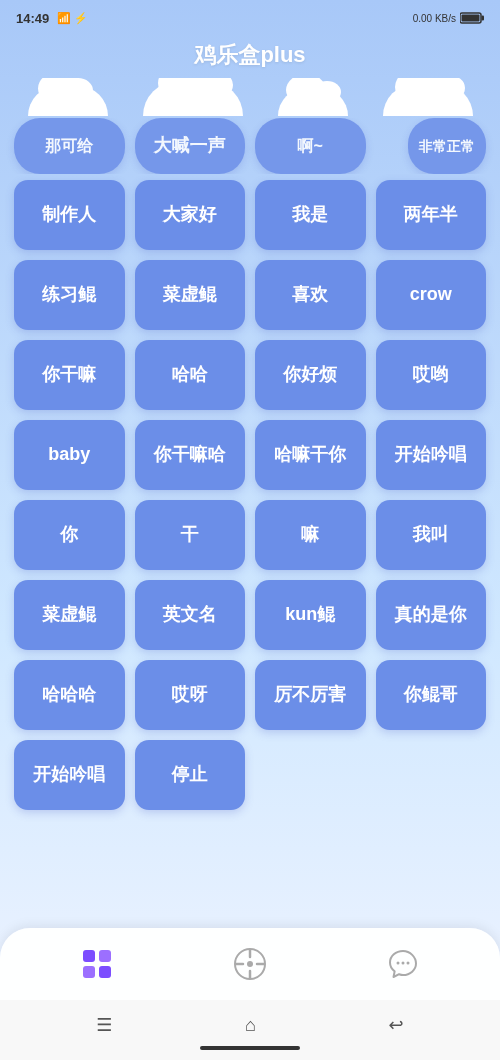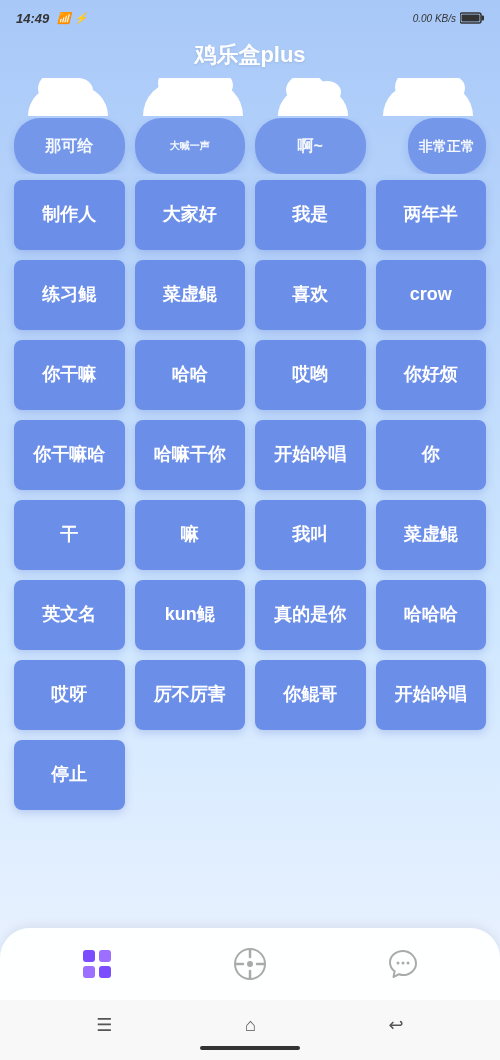--- a/index.html
+++ b/index.html
@@ -13,21 +13,20 @@
     }
 
     
     .status-bar {
       display: flex;
       justify-content: space-between;
       align-items: center;
       padding: 6px 16px;
       height: 36px;
       background: transparent;
-      font-style: italic;
     }
     .status-left { font-size: 13px; color: #333; font-weight: 600; display: flex; align-items: center; gap: 4px; }
     .status-right { font-size: 11px; color: #333; display: flex; align-items: center; gap: 4px; }
 
     
     .header {
       text-align: center;
       padding: 4px 0 8px;
       font-size: 22px;
       font-weight: 700;
@@ -47,21 +46,21 @@
     .grid {
       display: grid;
       grid-template-columns: repeat(4, 1fr);
       gap: 10px;
     }
 
     .grid-btn {
       background: #6b8ee8;
       color: #fff;
       border: none;
-      border-radius: 8px;
+      border-radius: 14px;
       padding: 18px 6px;
       font-size: 18px;
       font-weight: 600;
       cursor: pointer;
       text-align: center;
       min-height: 70px;
       display: flex;
       align-items: center;
       justify-content: center;
       box-shadow: 0 3px 8px rgba(80,100,200,0.25);
@@ -193,39 +192,40 @@
     <div style="position:absolute;width:28px;height:22px;background:#fff;border-radius:50%;top:-7px;left:35px;"></div>
   </div>
   <div style="width:90px;height:32px;background:#fff;border-radius:35px 35px 0 0;position:relative;">
     <div style="position:absolute;width:50px;height:38px;background:#fff;border-radius:50%;top:-16px;left:12px;"></div>
     <div style="position:absolute;width:32px;height:26px;background:#fff;border-radius:50%;top:-9px;left:50px;"></div>
   </div>
 </div>
 
 <div class="top-partial">
   <button class="grid-btn" style="opacity:0.85;">那可给</button>
-  <button class="grid-btn" style="opacity:0.85;font-size:10px;">大喊一声</button>
+  <button class="grid-btn" style="opacity:0.85;font-size:18px;">大喊一声</button>
   <button class="grid-btn" style="opacity:0.85;">啊~</button>
   <button class="grid-btn" style="opacity:0.85;font-size:14px;margin-left:32px;">非常正常</button>
 </div>
 
 <div class="grid-scroll">
   <div class="grid" id="grid-container">
   <button class="grid-btn">制作人</button>
       <button class="grid-btn">大家好</button>
       <button class="grid-btn">我是</button>
       <button class="grid-btn">两年半</button>
       <button class="grid-btn">练习鲲</button>
       <button class="grid-btn">菜虚鲲</button>
       <button class="grid-btn">喜欢</button>
       <button class="grid-btn">crow</button>
       <button class="grid-btn">你干嘛</button>
       <button class="grid-btn">哈哈</button>
+      <button class="grid-btn">你好烦</button>
       <button class="grid-btn">哎哟</button>
-      <button class="grid-btn">你好烦</button>
+      <button class="grid-btn">baby</button>
       <button class="grid-btn">你干嘛哈</button>
       <button class="grid-btn">哈嘛干你</button>
       <button class="grid-btn">开始吟唱</button>
       <button class="grid-btn">你</button>
       <button class="grid-btn">干</button>
       <button class="grid-btn">嘛</button>
       <button class="grid-btn">我叫</button>
       <button class="grid-btn">菜虚鲲</button>
       <button class="grid-btn">英文名</button>
       <button class="grid-btn">kun鲲</button>

